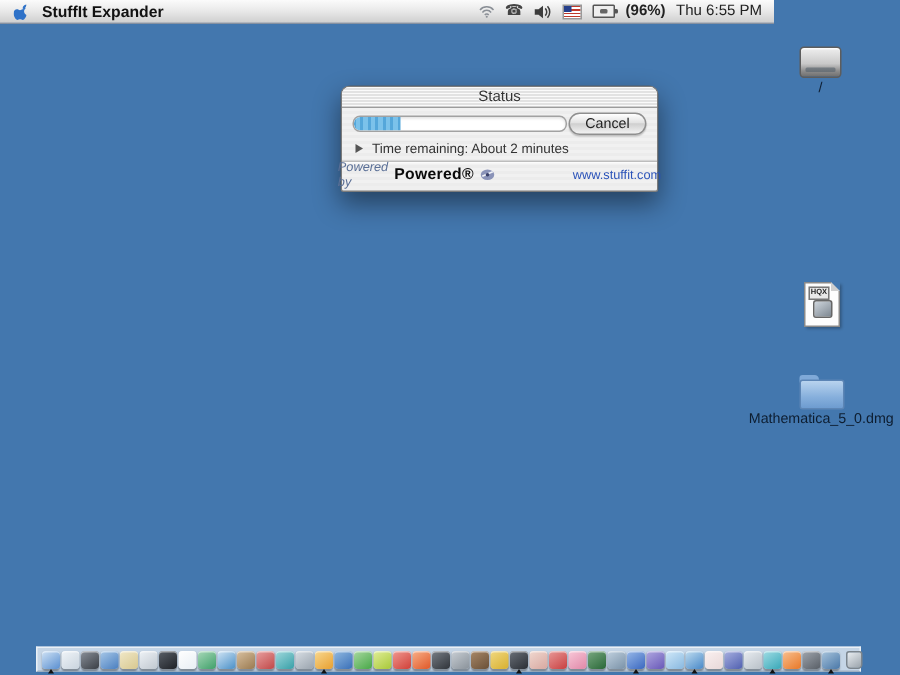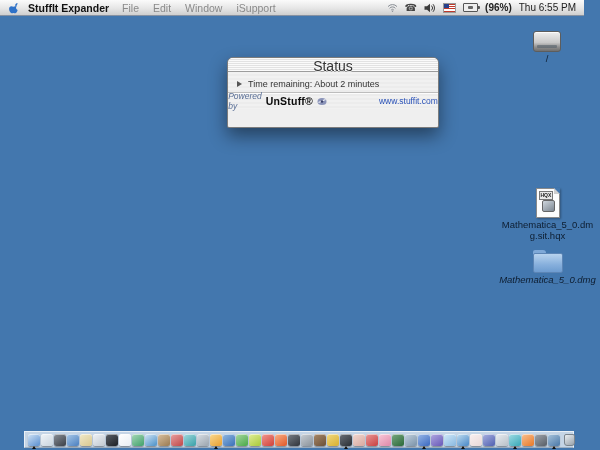--- a/index.html
+++ b/index.html
@@ -1,20 +1,20 @@
 <!DOCTYPE html>
 <html><head>
 <meta charset="utf-8">
 <style>
   html,body{margin:0;padding:0;}
   body{width:600px;height:450px;font-family:"Liberation Sans","DejaVu Sans",sans-serif;-webkit-user-select:none;}
   #screen{position:relative;width:600px;height:450px;background:#4377ae;overflow:hidden;}
 
   
-  #menubar{position:absolute;left:0;top:0;width:584px;height:15px;
+  #menubar{position:absolute;left:0;top:0;width:516px;height:15px;
     background:linear-gradient(#fbfbfb,#e6e6e6 55%,#cfcfcf);
     border-bottom:1px solid rgba(40,60,90,.55);
     display:flex;align-items:center;font-size:10.5px;color:#222;}
   .apple{width:16px;display:flex;justify-content:center;margin-left:6px;}
   .appname{font-weight:bold;margin:0 6px 0 6px;color:#111;}
   #menus{display:flex;}
   .mitem{margin:0 7px;color:#8a8a8a;}
   .mb-right{margin-left:auto;display:flex;align-items:center;gap:7px;padding-right:8px;color:#333;}
   .mb-ic{display:inline-flex;align-items:center;}
   .phone-glyph{font-family:"DejaVu Sans",sans-serif;font-size:10px;color:#444;line-height:1;}
@@ -26,22 +26,22 @@
   .batt-plug{width:5px;height:3px;background:#666;border-radius:1px;}
   .pct,.clock{font-size:10px;color:#222;font-weight:bold;}
   .clock{font-weight:normal;}
 
   
   #status-window{position:absolute;left:227px;top:57px;width:210px;height:69px;
     border:1px solid rgba(30,30,30,.55);border-radius:6px 6px 2px 2px;
     box-shadow:0 8px 18px rgba(0,0,0,.45);background:#efefef;}
   .titlebar{height:13px;border-radius:5px 5px 0 0;
     background:repeating-linear-gradient(180deg,#fafafa 0 1px,#e2e2e2 1px 2px),linear-gradient(#f5f5f5,#cfcfcf);
-    border-bottom:1px solid #9c9c9c;display:flex;align-items:flex-start;justify-content:center;
-    font-size:14px;color:#333;text-shadow:0 1px 0 rgba(255,255,255,.7);}
+    border-bottom:1px solid #9c9c9c;display:flex;align-items:center;justify-content:center;
+    font-size:10px;color:#333;text-shadow:0 1px 0 rgba(255,255,255,.7);}
   .wbody{position:relative;padding:3px 7px 0 7px;
     background:repeating-linear-gradient(180deg,#f1f1f1 0 2px,#ececec 2px 4px);}
   .items-line{font-size:10.5px;color:#111;margin:1px 0 3px 1px;}
   .prow{display:flex;align-items:center;}
   .pbar{width:141px;height:9px;border:1px solid #a2a2a2;border-radius:5px;background:#fff;overflow:hidden;
     box-shadow:inset 0 1px 2px rgba(0,0,0,.12);}
   .pfill{height:100%;border-radius:4px 0 0 4px;
     background:repeating-linear-gradient(90deg,#55a7da 0 1px,#7cc2ea 1px 4px,#55a7da 4px 5px);}
   .cancel{margin-left:auto;width:52px;height:15px;border:1px solid #8f8f8f;border-radius:8px;
     background:linear-gradient(#ffffff,#e2e2e2 45%,#cfcfcf 50%,#f2f2f2);
@@ -97,26 +97,20 @@
 
 <div id="screen">
 
   <div id="menubar">
     <span class="apple">
       <svg width="11" height="12" viewBox="0 0 15 16">
           <path fill="#2f72c8" d="M11.6 1.1c-.9.1-1.9.6-2.5 1.4-.5.7-.9 1.6-.7 2.5 1 0 1.9-.5 2.5-1.2.5-.7.9-1.7.7-2.7zM8.9 5.6c-1.3 0-2.3.7-3 .7-.7 0-1.7-.7-2.8-.7C1.6 5.6.1 6.9.1 9.4c0 2.7 2 5.8 3.5 5.8.7 0 1.3-.5 2.4-.5s1.5.5 2.4.5c1.6 0 3.3-3 3.3-4.5-1.2-.6-2.1-1.8-2.1-3.1 0-1.1.6-2.1 1.5-2.7-.7-.8-1.6-1.3-2.2-1.3z"></path>
         </svg>
     </span>
     <span class="appname">StuffIt Expander</span>
-    <span id="menus">
-        <span class="mitem">File</span>
-        <span class="mitem">Edit</span>
-        <span class="mitem">Window</span>
-        <span class="mitem">iSupport</span>
-      </span>
     <span class="mb-right">
       <span class="mb-ic">
         <svg width="11" height="9" viewBox="0 0 11 9">
             <g stroke="#8a8f96" fill="none" stroke-width="1">
               <path d="M1 3.6a6 6 0 0 1 9 0"></path>
               <path d="M2.6 5.3a3.7 3.7 0 0 1 5.8 0"></path>
               <path d="M4.2 7a1.7 1.7 0 0 1 2.6 0"></path>
             </g>
             <circle cx="5.5" cy="8.2" r="0.7" fill="#8a8f96"></circle>
           </svg>
@@ -140,49 +134,54 @@
   <div class="dicon" style="left:532px;top:31px;width:30px;">
     <div class="disk-art"></div>
     <div class="dlabel">/</div>
   </div>
 
   <div id="status-window">
     <div class="titlebar">
       <span>Status</span>
     </div>
     <div class="wbody">
+      <div class="prow">
+        <div class="pbar">
+          <div class="pfill" id="pfill" style="width: 22%;"></div>
+        </div>
+        <button class="cancel">Cancel</button>
+      </div>
       <div class="trow">
         <span class="disclosure"></span>
         <span>Time remaining:  About 2 minutes</span>
       </div>
       <div class="fdiv"></div>
       <div class="footer">
         <span class="pow">Powered by</span>
-        <span class="brand">UnStuff®</span>
+        <span class="brand">Powered®</span>
         <span class="slogo">
           <svg width="10" height="9" viewBox="0 0 10 9">
               <ellipse cx="5" cy="4.5" rx="4.5" ry="3.5" fill="#8a93b8"></ellipse>
               <path d="M1.5 5.5 8.5 2.5" stroke="#f0f2f8" stroke-width="1.2" fill="none"></path>
               <circle cx="5" cy="4.5" r="1.2" fill="#39406a"></circle>
             </svg>
         </span>
         <span class="url">www.stuffit.com</span>
       </div>
     </div>
   </div>
 
   <div class="dicon" style="left:500px;top:188px;width:95px;">
     <div class="doc-art">
       <span class="hqx-badge">HQX</span>
       <span class="hqx-glyph"></span>
     </div>
-    <div class="dlabel">Mathematica_5_0.dmg.sit.hqx</div>
-  </div>
-
-  <div class="dicon" style="left:495px;top:250px;width:105px;font-style:italic;">
+  </div>
+
+  <div class="dicon" style="left:495px;top:250px;width:105px;">
     <div class="folder-art">
       <div class="folder-back"></div>
       <div class="folder-front"></div>
     </div>
     <div class="dlabel">Mathematica_5_0.dmg</div>
   </div>
 
   <div id="dock">
     <span id="dock-icons" style="display:flex;">
         <span class="dslot">

